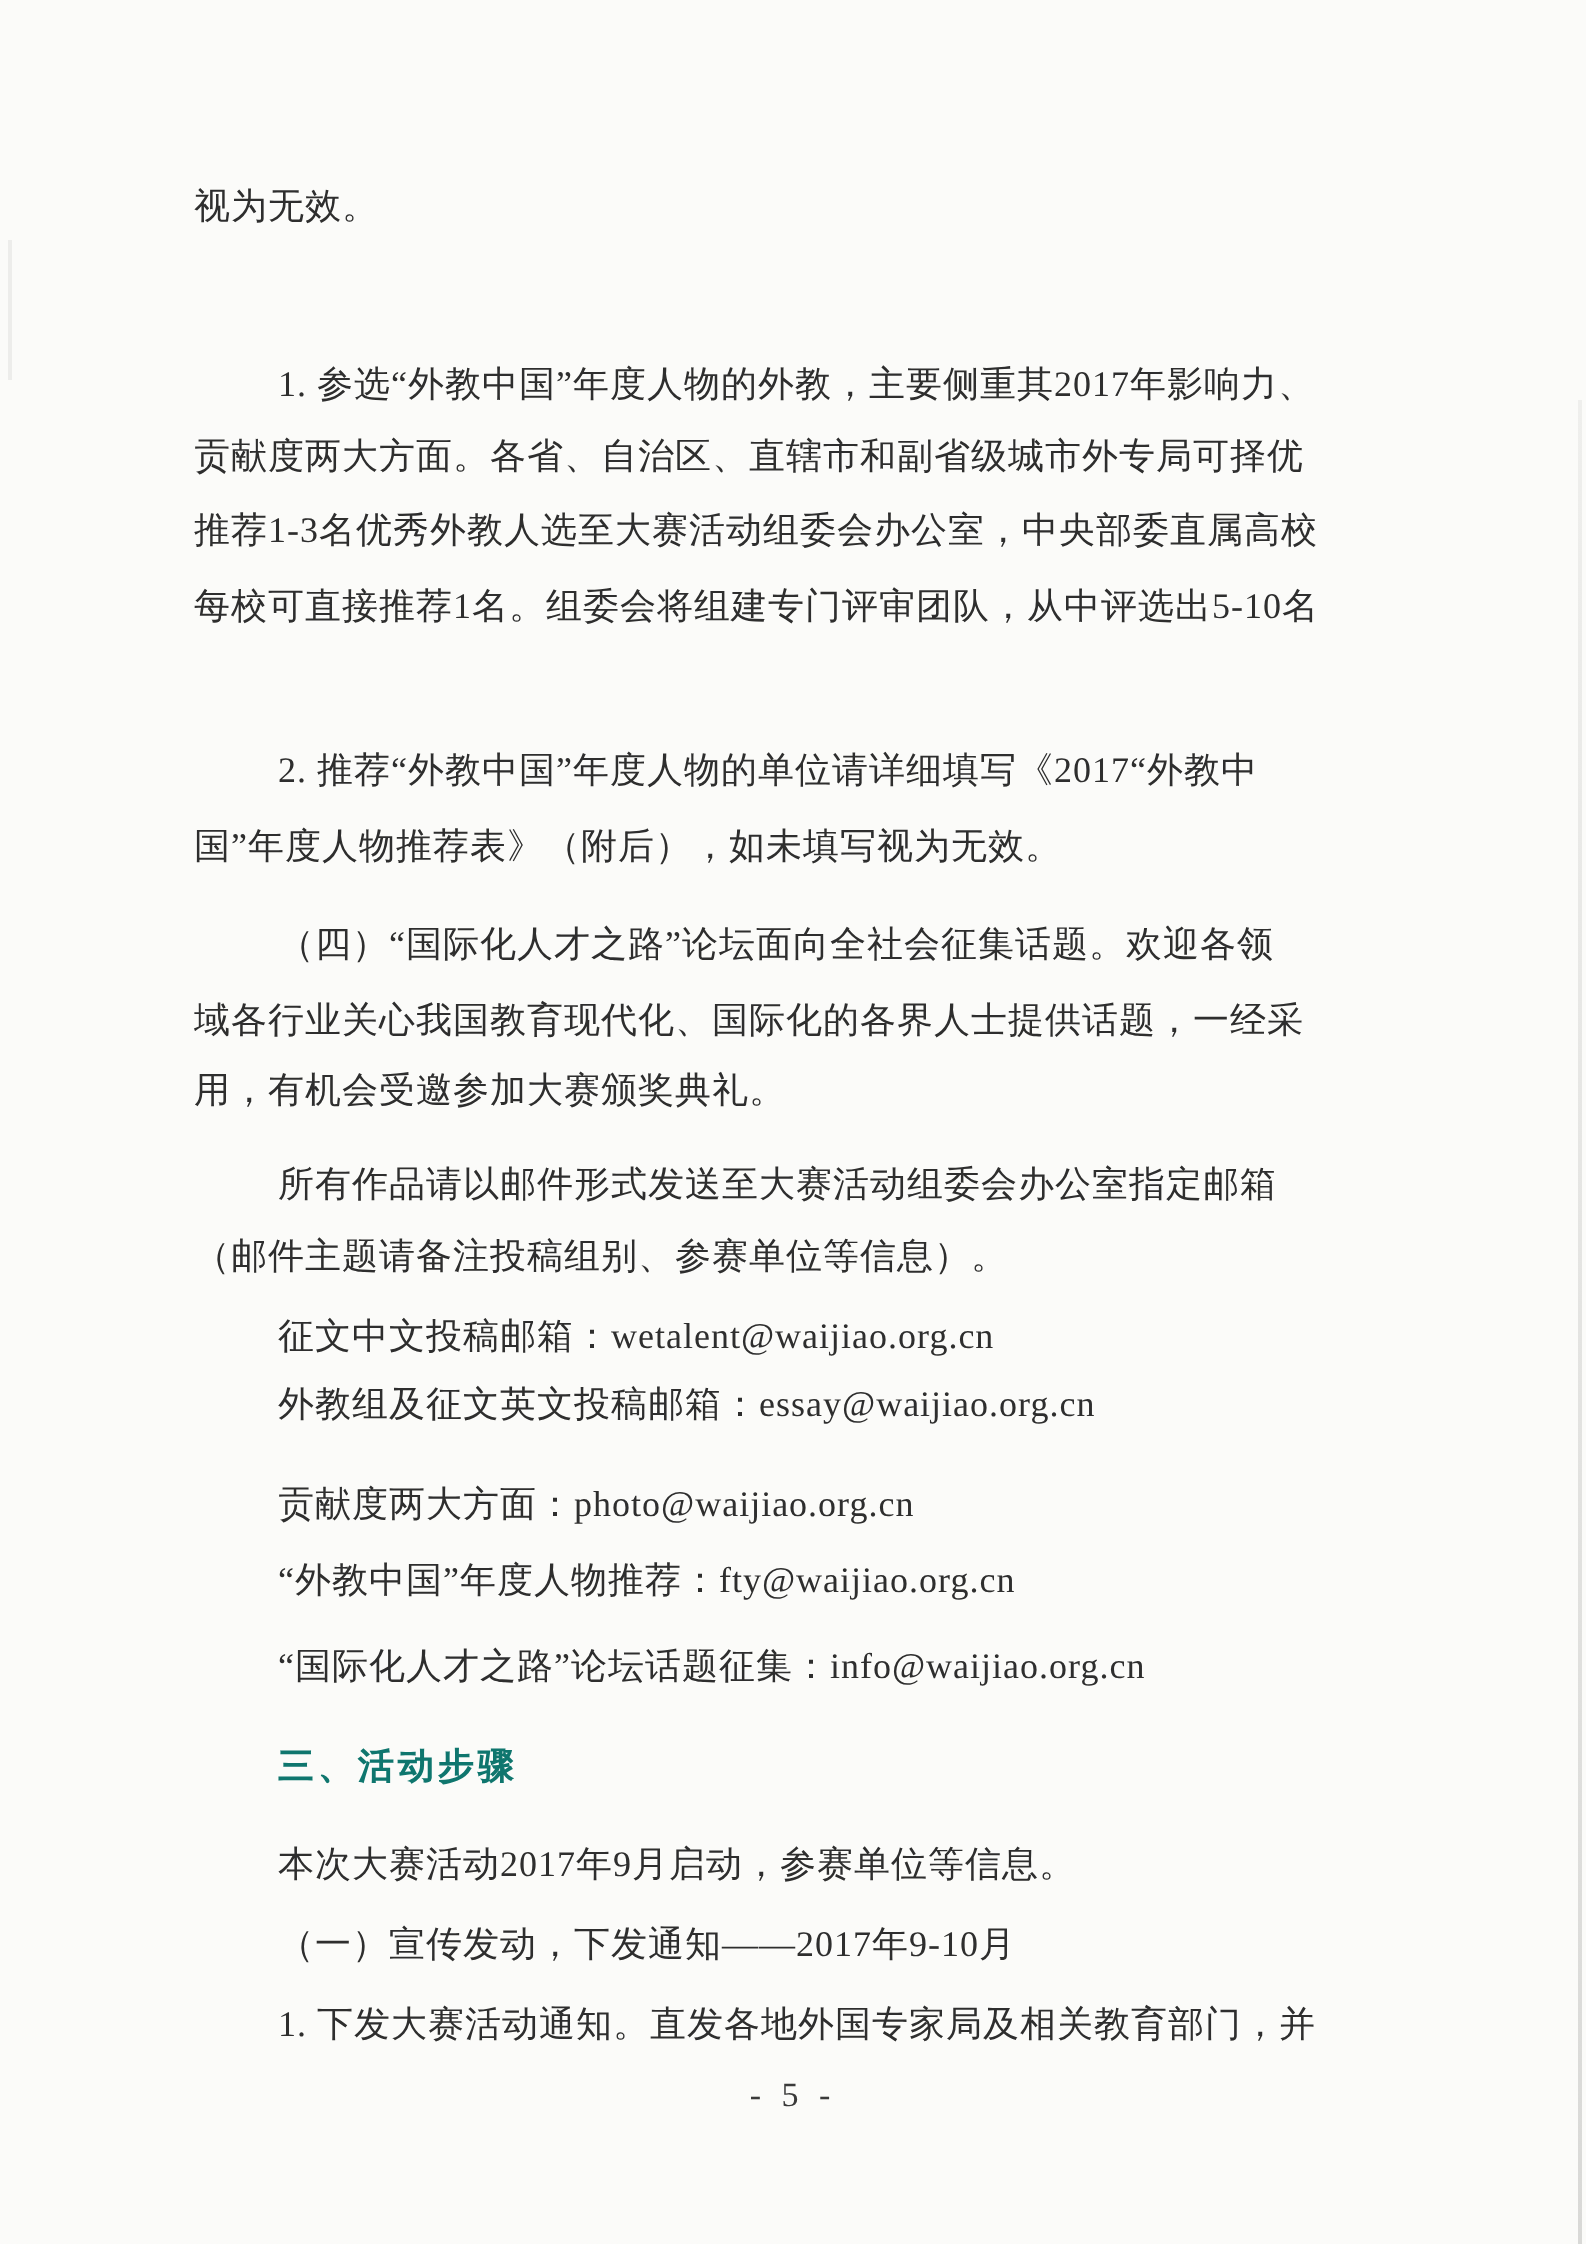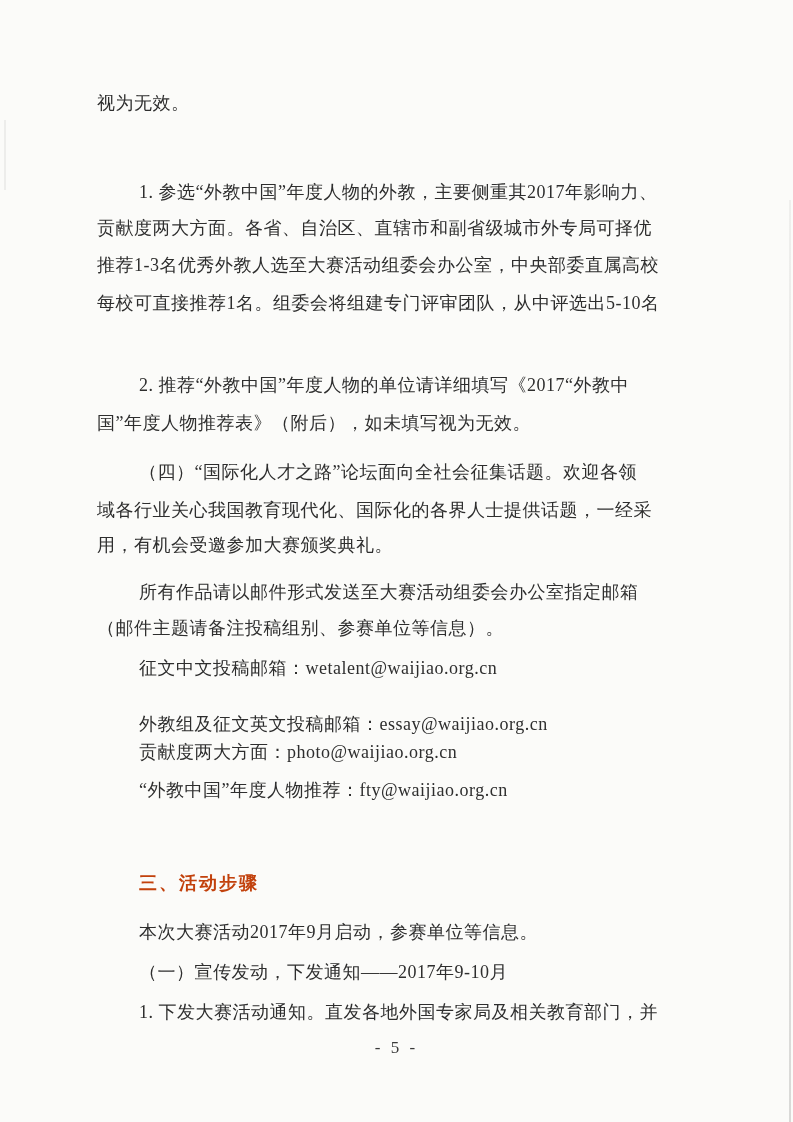--- a/index.html
+++ b/index.html
@@ -15,21 +15,21 @@
   .line {
     position: absolute;
     white-space: nowrap;
     font-size: 18px;
     height: 40px;
     line-height: 40px;
     letter-spacing: 0.5px;
   }
   .i0 { left: 97px; }
   .i1 { left: 139px; }
-  .heading { font-weight: 700; letter-spacing: 2px; color: #c2410c; }
+  .heading { font-weight: 700; letter-spacing: 2px; color: #0f766e; }
   .pagenum {
     position: absolute;
     top: 1038px;
     left: 0;
     width: 100%;
     text-align: center;
     font-size: 17px;
     letter-spacing: 3px;
     color: #3a3a3a;
   }
@@ -64,23 +64,24 @@
   <div class="line i0" style="top:245px">推荐1-3名优秀外教人选至大赛活动组委会办公室，中央部委直属高校</div>
   <div class="line i0" style="top:283px">每校可直接推荐1名。组委会将组建专门评审团队，从中评选出5-10名</div>
   <div class="line i1" style="top:365px">2. 推荐“外教中国”年度人物的单位请详细填写《2017“外教中</div>
   <div class="line i0" style="top:403px">国”年度人物推荐表》（附后），如未填写视为无效。</div>
   <div class="line i1" style="top:452px">（四）“国际化人才之路”论坛面向全社会征集话题。欢迎各领</div>
   <div class="line i0" style="top:490px">域各行业关心我国教育现代化、国际化的各界人士提供话题，一经采</div>
   <div class="line i0" style="top:525px">用，有机会受邀参加大赛颁奖典礼。</div>
   <div class="line i1" style="top:572px">所有作品请以邮件形式发送至大赛活动组委会办公室指定邮箱</div>
   <div class="line i0" style="top:608px">（邮件主题请备注投稿组别、参赛单位等信息）。</div>
   <div class="line i1" style="top:648px">征文中文投稿邮箱：wetalent@waijiao.org.cn</div>
-  <div class="line i1" style="top:704px">外教组及征文英文投稿邮箱：essay@waijiao.org.cn</div>
+  <div class="line i1" style="top:682px">外教组及征文英文投稿邮箱：essay@waijiao.org.cn</div>
   <div class="line i1" style="top:732px">贡献度两大方面：photo@waijiao.org.cn</div>
   <div class="line i1" style="top:770px">“外教中国”年度人物推荐：fty@waijiao.org.cn</div>
+  <div class="line i1" style="top:813px">“国际化人才之路”论坛话题征集：info@waijiao.org.cn</div>
   <div class="line i1 heading" style="top:863px">三、活动步骤</div>
   <div class="line i1" style="top:912px">本次大赛活动2017年9月启动，参赛单位等信息。</div>
   <div class="line i1" style="top:952px">（一）宣传发动，下发通知——2017年9-10月</div>
   <div class="line i1" style="top:992px">1. 下发大赛活动通知。直发各地外国专家局及相关教育部门，并</div>
 
   <div class="pagenum">- 5 -</div>
 
 </div>
 
 </body></html>

